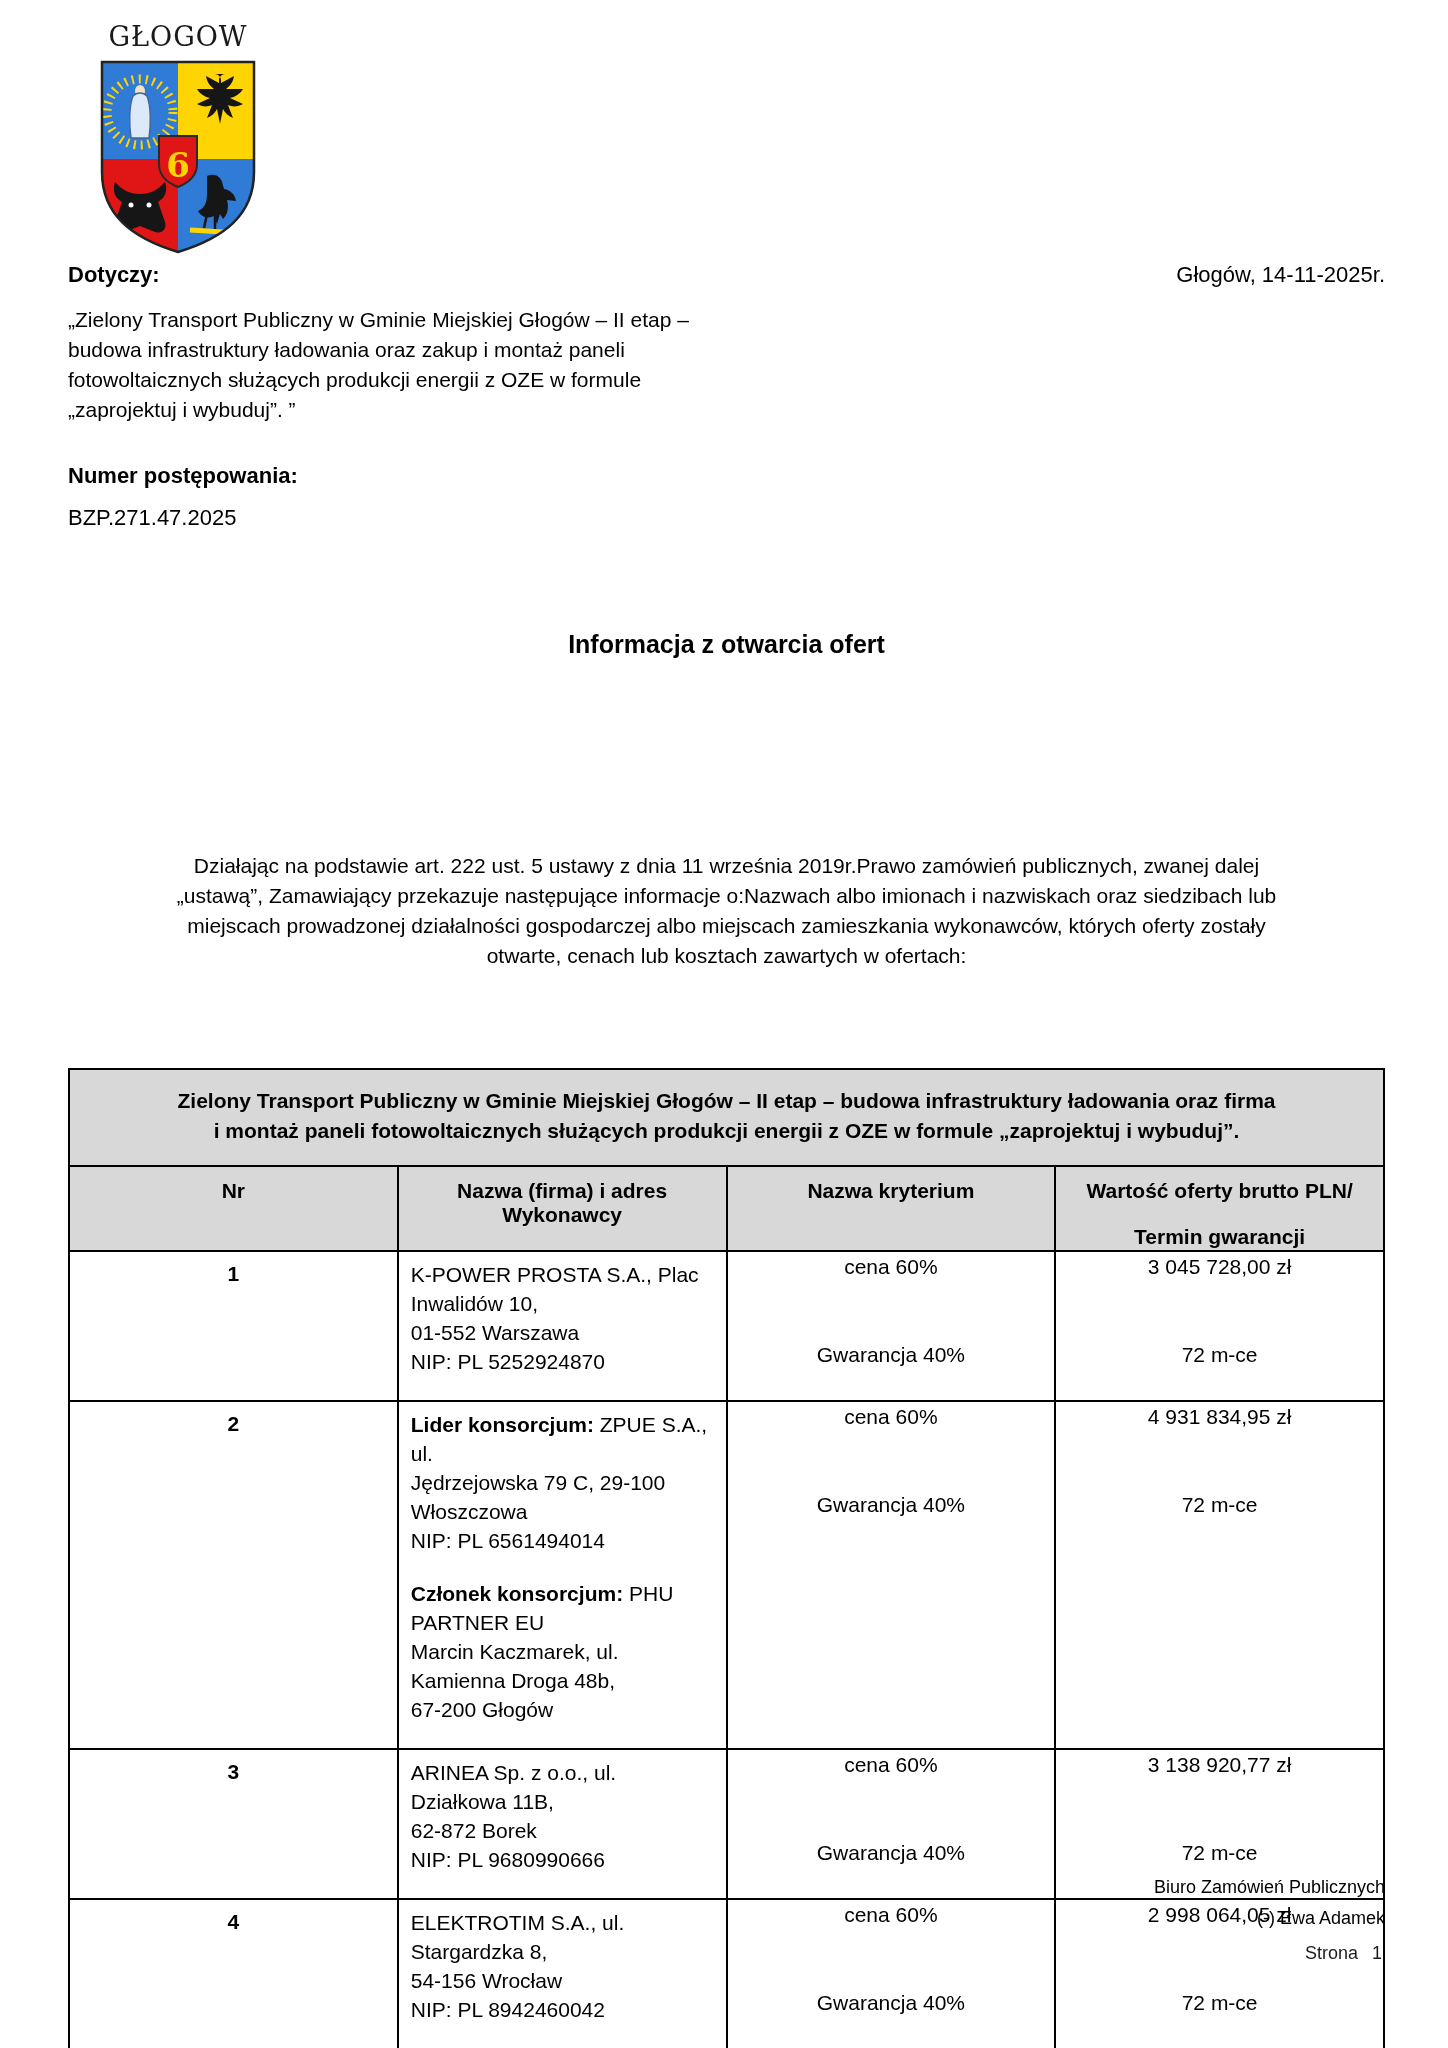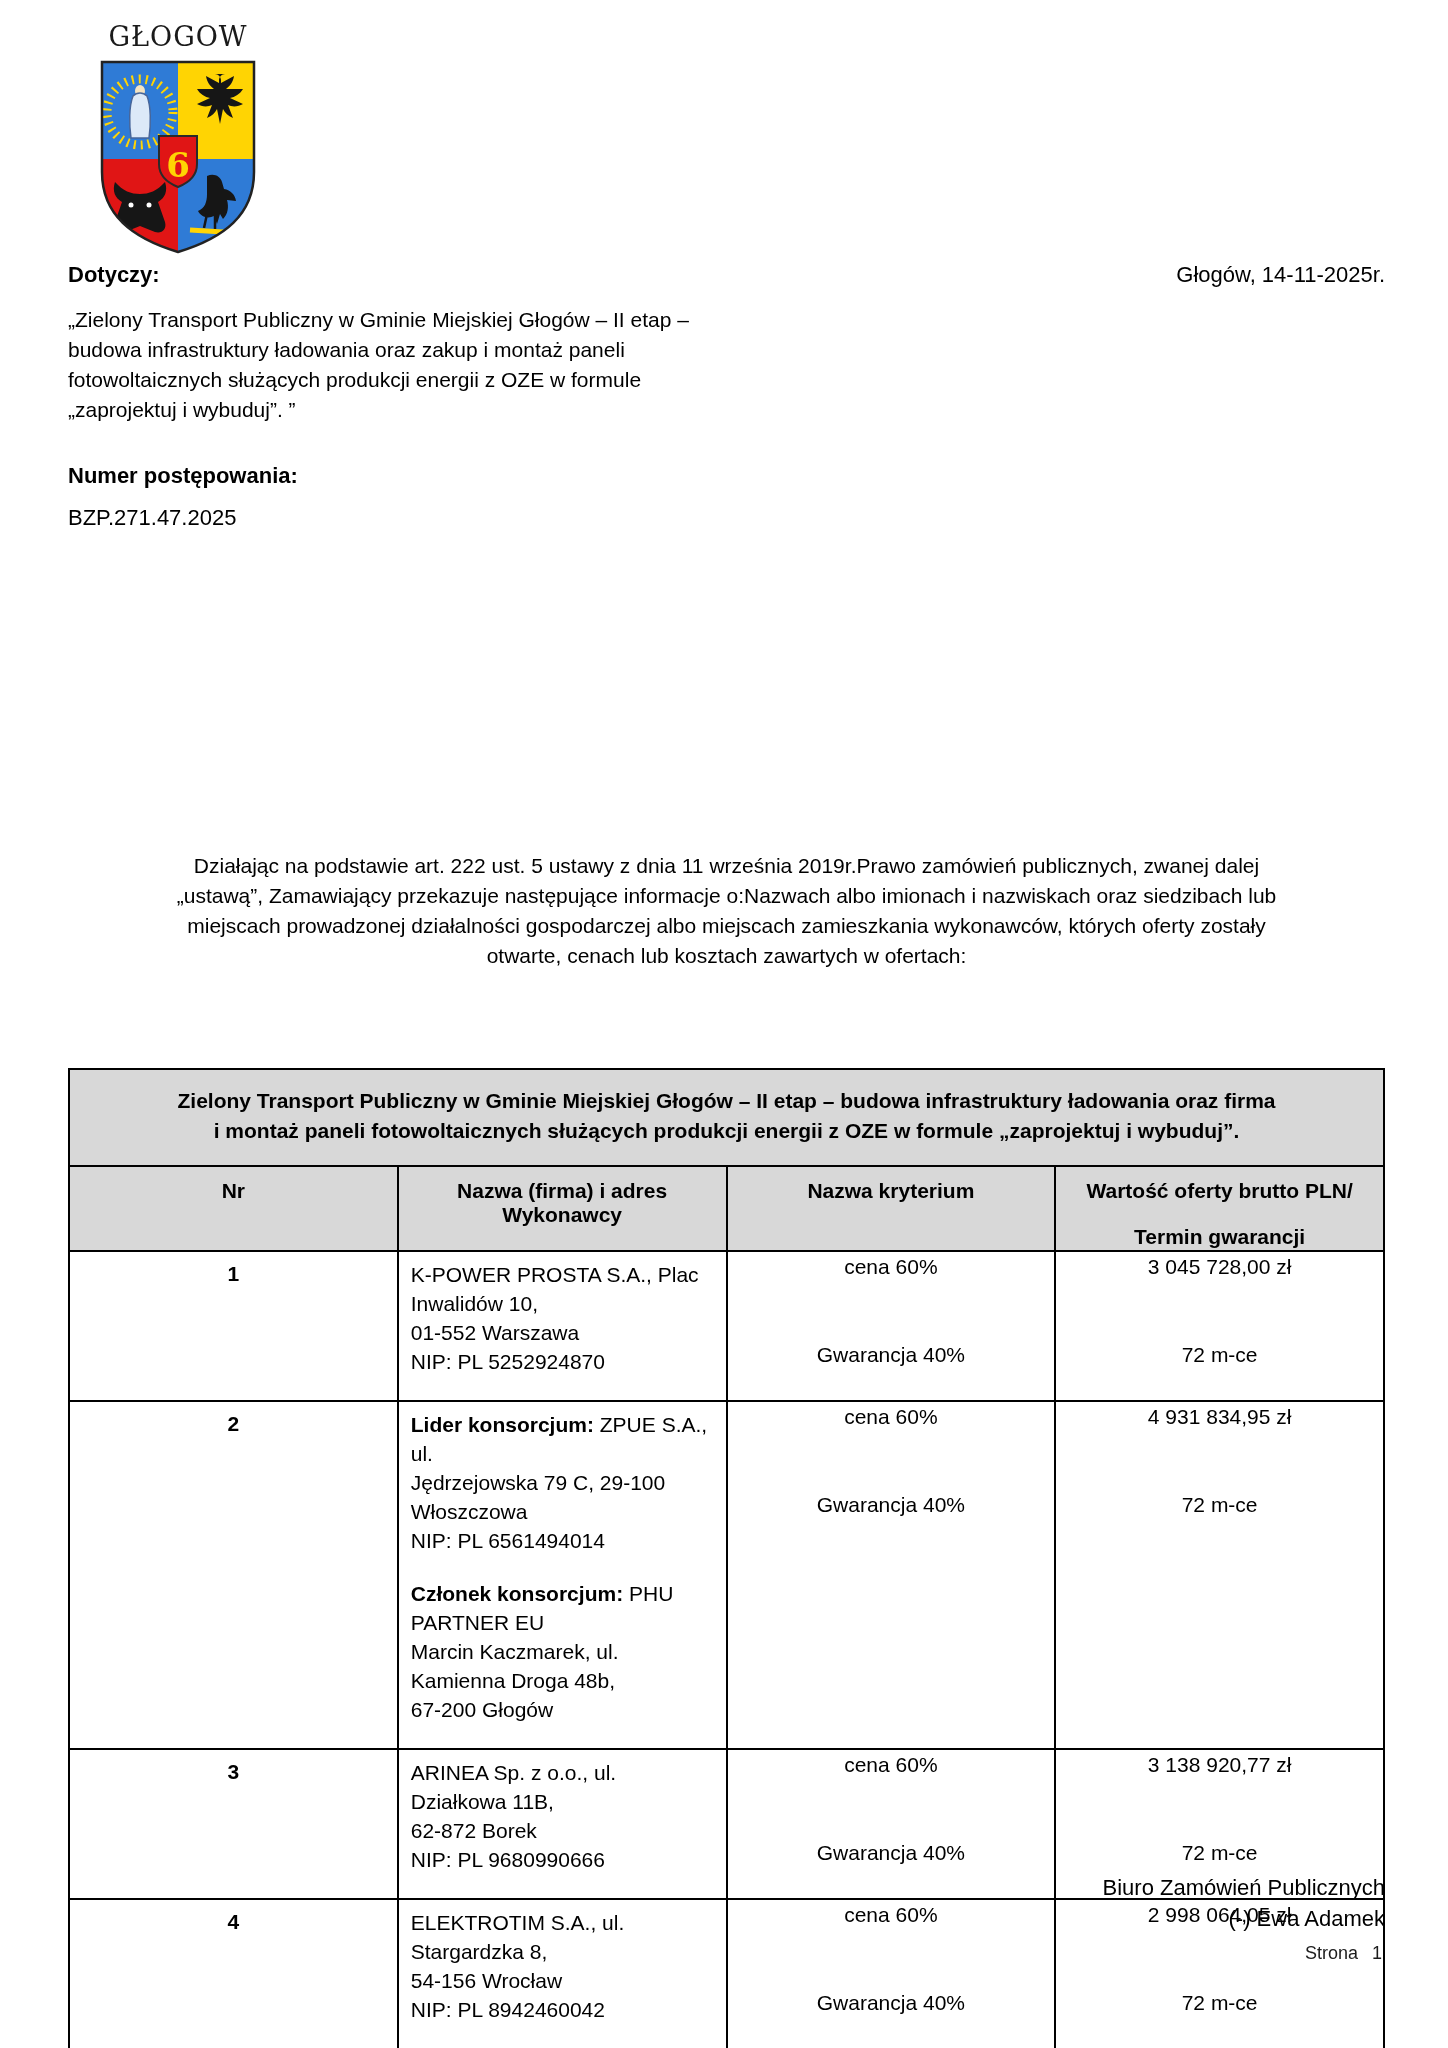--- a/index.html
+++ b/index.html
@@ -48,21 +48,21 @@
   td.contractor p { margin:0 0 24px 0; white-space:pre-line; line-height:29px; }
   td.crit, td.val { text-align:center; padding-top:2px; line-height:26px; }
   .l2 { margin-top:62px; }
   tr.dr1 { height:133px; }
   tr.dr2 { height:193px; }
   tr.dr3 { height:124px; }
   tr.dr4 { height:120px; }
 
   .footer {
     position:absolute; right:63px; top:1872px; text-align:right;
-    font-size:22px; line-height:31px;
+    font-size:18px; line-height:31px;
   }
   .strona {
     position:absolute; right:66px; top:1943px; text-align:right;
     font-size:18px; word-spacing:9px; color:#1c1c1c;
   }
 </style>
 </head>
 <body>
 
 <div class="page">
@@ -114,20 +114,21 @@
   </div>
 
   <div class="subject">„Zielony Transport Publiczny w Gminie Miejskiej Głogów – II etap –
 budowa infrastruktury ładowania oraz zakup i montaż paneli
 fotowoltaicznych służących produkcji energii z OZE w formule
 „zaprojektuj i wybuduj”. ”</div>
 
   <div class="proc-label">Numer postępowania:</div>
   <div class="proc-value">BZP.271.47.2025</div>
 
+  <div class="doc-title">Informacja z otwarcia ofert</div>
 
   <div class="intro">Działając na podstawie art. 222 ust. 5 ustawy z dnia 11 września 2019r.Prawo zamówień publicznych, zwanej dalej
 „ustawą”, Zamawiający przekazuje następujące informacje o:Nazwach albo imionach i nazwiskach oraz siedzibach lub
 miejscach prowadzonej działalności gospodarczej albo miejscach zamieszkania wykonawców, których oferty zostały
 otwarte, cenach lub kosztach zawartych w ofertach:</div>
 
   <table class="offers">
     <tbody>
         <tr class="caption-row">
       <td colspan="4" class="cap">Zielony Transport Publiczny w Gminie Miejskiej Głogów – II etap – budowa infrastruktury ładowania oraz firma

